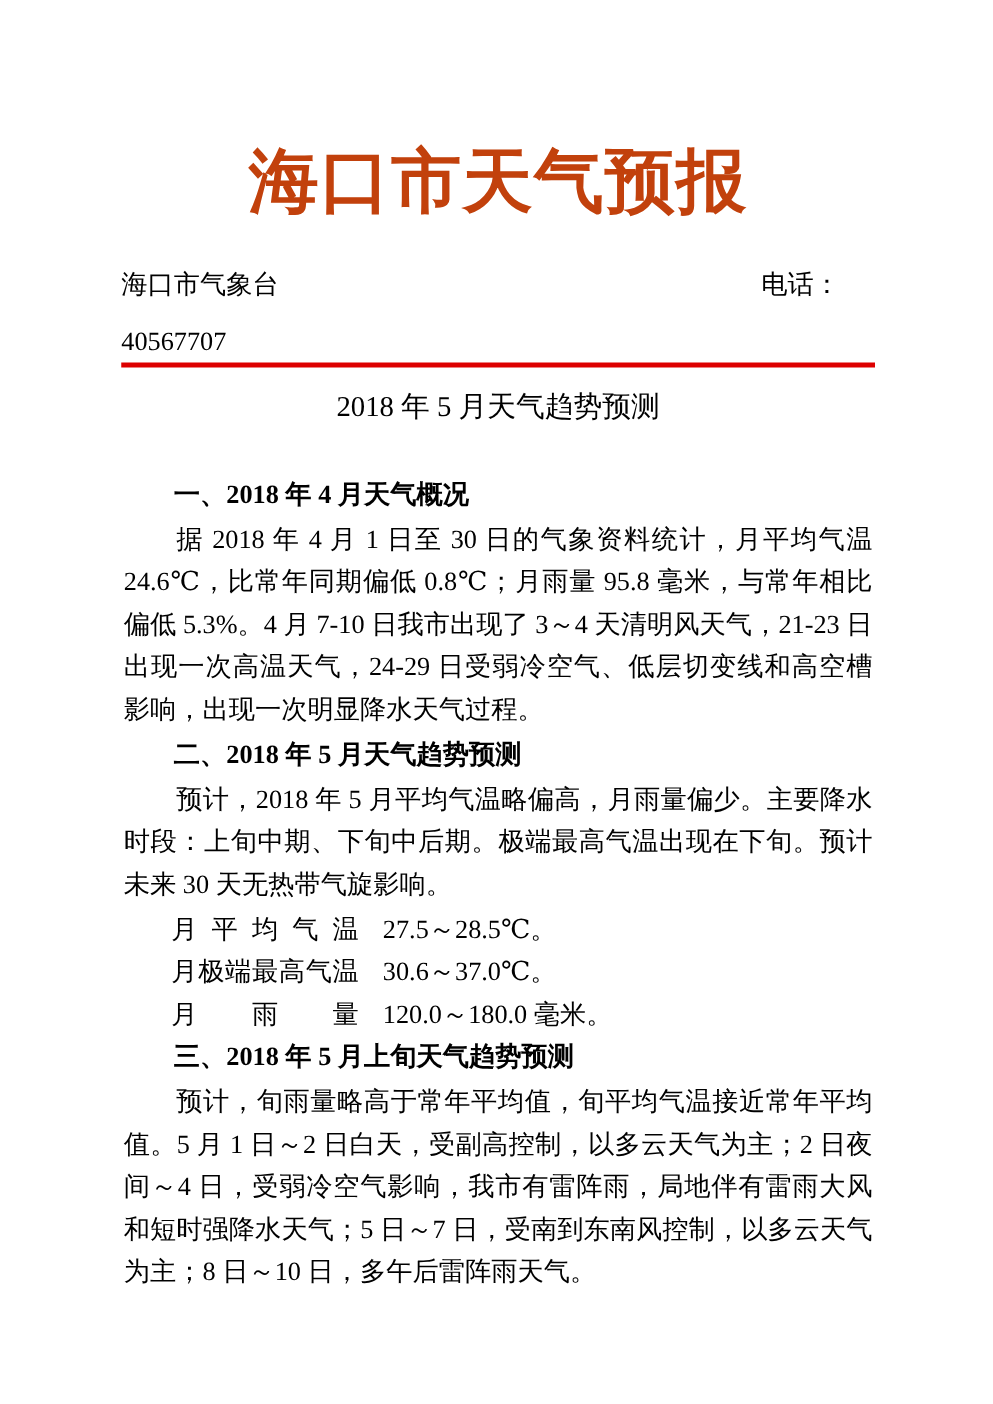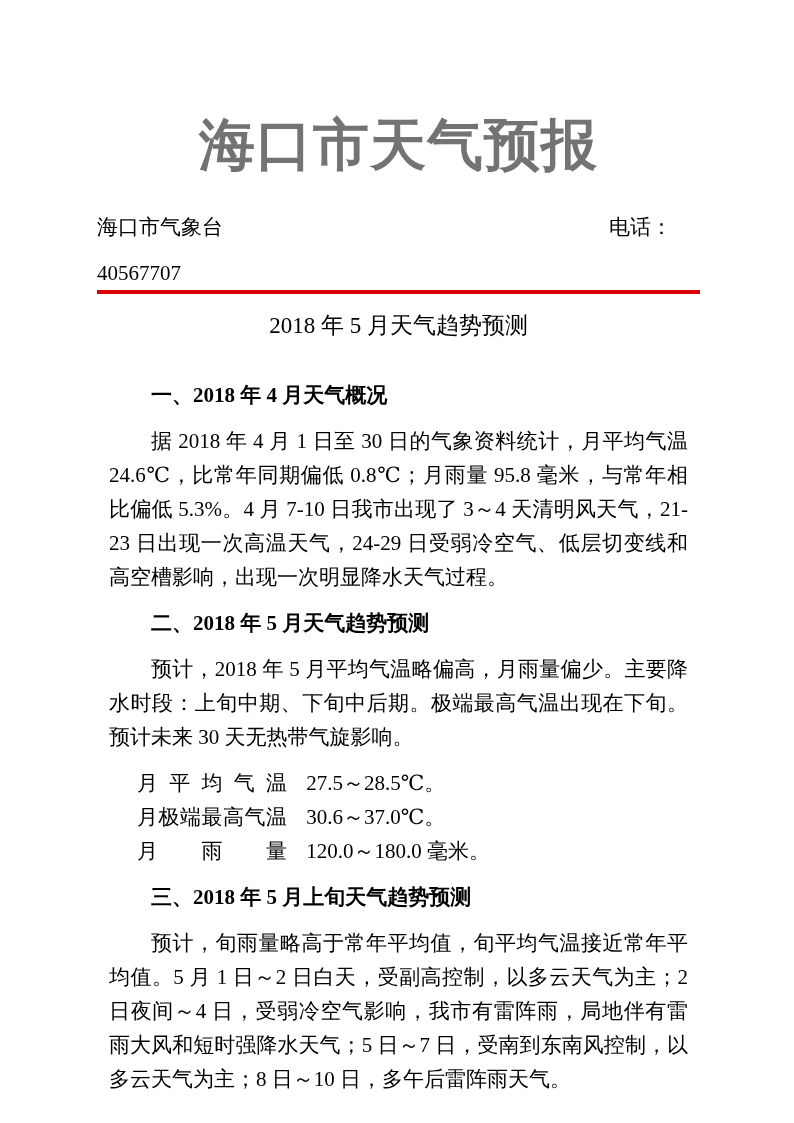--- a/index.html
+++ b/index.html
@@ -54,31 +54,31 @@
     margin-top: 4px;
   }
   .doc-subtitle {
     margin: 16px 0 0 0;
     text-align: center;
     font-weight: normal;
     font-size: 23px;
     line-height: 32px;
   }
   .section-heading {
-    margin: 12px;
+    margin: 0;
     padding-left: 42px;
     font-size: 21px;
     font-weight: bold;
     line-height: 34px;
   }
   .section-heading.first {
     margin-top: 36px;
   }
   .para {
-    margin: 12px;
+    margin: 2px;
     font-size: 21px;
     line-height: 34px;
     text-align: justify;
     text-indent: 42px;
   }
   .stat-row {
     font-size: 21px;
     line-height: 34px;
     padding-left: 40px;
     white-space: nowrap;
@@ -94,21 +94,21 @@
   .stat-value {
     padding-left: 14px;
   }
 </style>
 </head>
 <body>
 
 <div class="page">
   <div class="content">
 
-    <h1 class="main-title" style="color: #737373;">海口市天气预报</h1>
+    <h1 class="main-title" style="color: #c2410c;">海口市天气预报</h1>
 
     <div class="info-row">
       <span>海口市气象台</span>
       <span class="phone-label">电话：</span>
     </div>
 
     <div class="phone-number">40567707</div>
 
     <div class="rule" style="background: rgb(221, 0, 0);"></div>
 

